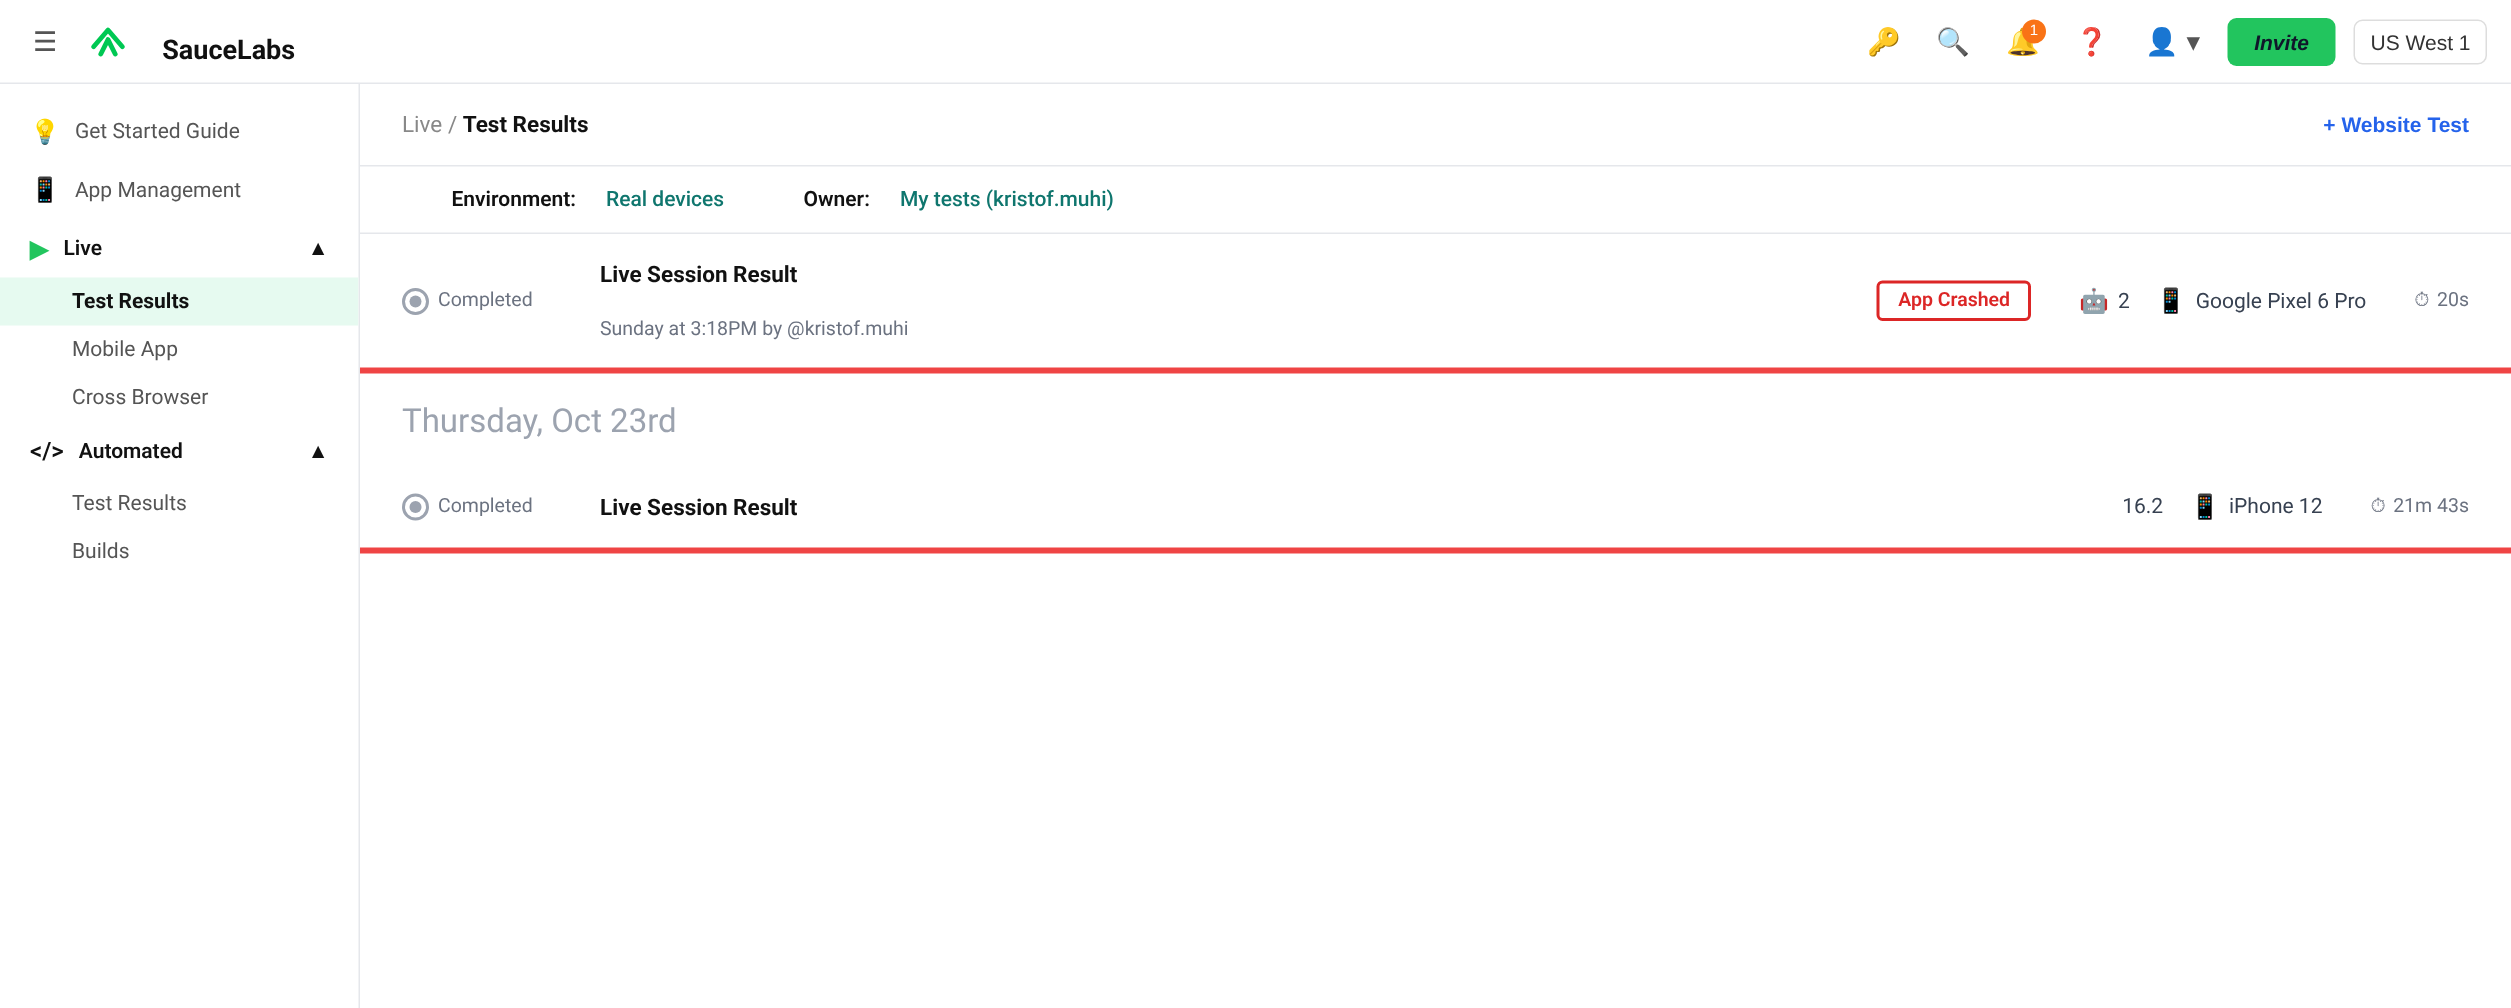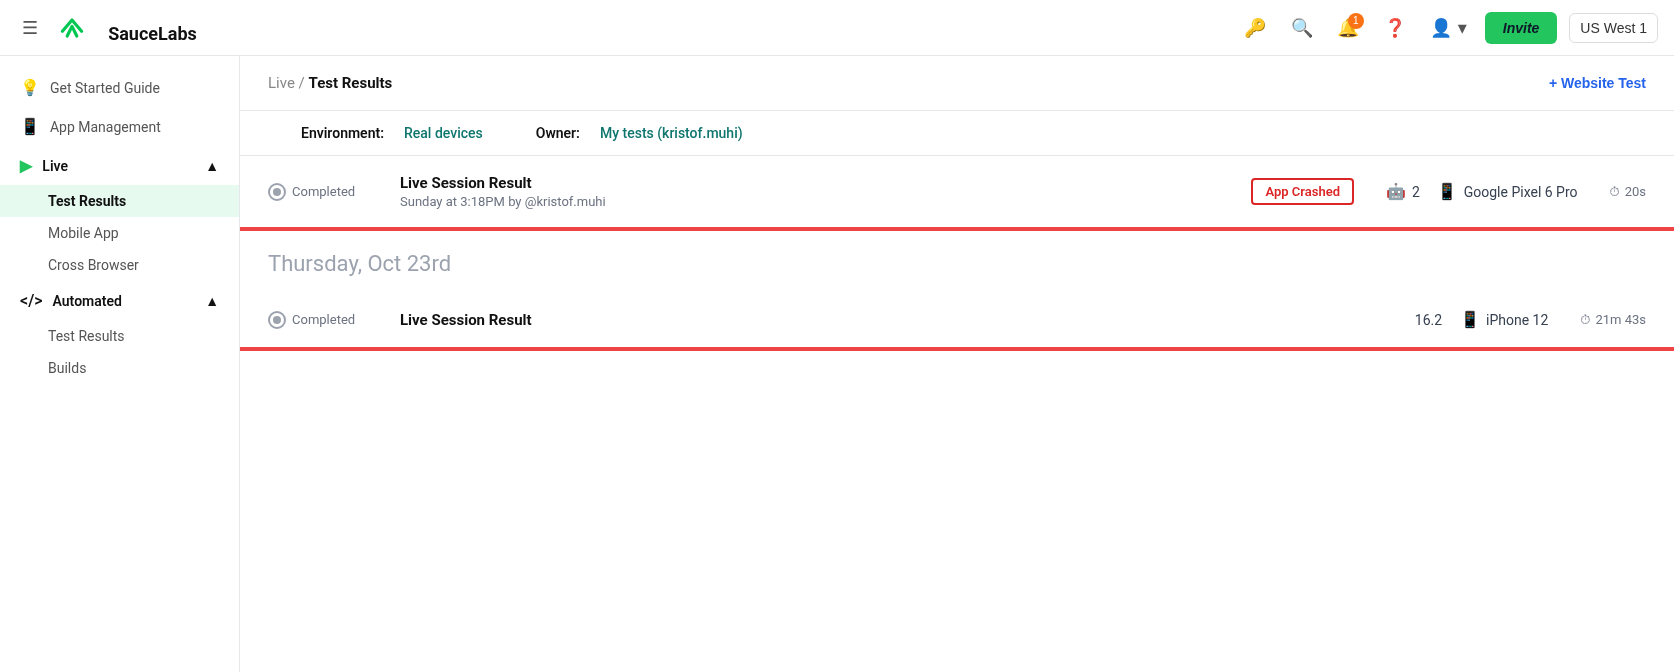--- a/index.html
+++ b/index.html
@@ -99,21 +99,21 @@
     }
     .status-circle {
       width: 18px; height: 18px; border-radius: 50%;
       border: 2px solid #9ca3af; display: flex; align-items: center; justify-content: center;
     }
     .status-circle-inner {
       width: 8px; height: 8px; border-radius: 50%; background: #9ca3af;
     }
     .result-info { flex: 1; min-width: 200px; }
     .result-title { font-weight: 700; font-size: 15px; color: #111; }
-    .result-sub { color: #6b7280; font-size: 13px; margin-top: 2px; }
+    .result-sub { color: #6b7280; font-size: 13px; margin-top: 20px; }
     .crash-badge {
       border: 2px solid #dc2626; color: #dc2626; font-weight: 600;
       padding: 4px 12px; border-radius: 4px; font-size: 13px; white-space: nowrap; margin-left: 16px;
     }
     .result-meta {
       display: flex; align-items: center; gap: 18px; color: #374151; font-size: 14px;
     }
     .meta-item { display: flex; align-items: center; gap: 6px; }
     .meta-icon { font-size: 16px; color: #555; }
     .result-duration { color: #6b7280; font-size: 13px; display: flex; align-items: center; gap: 5px; margin-left: auto; }

